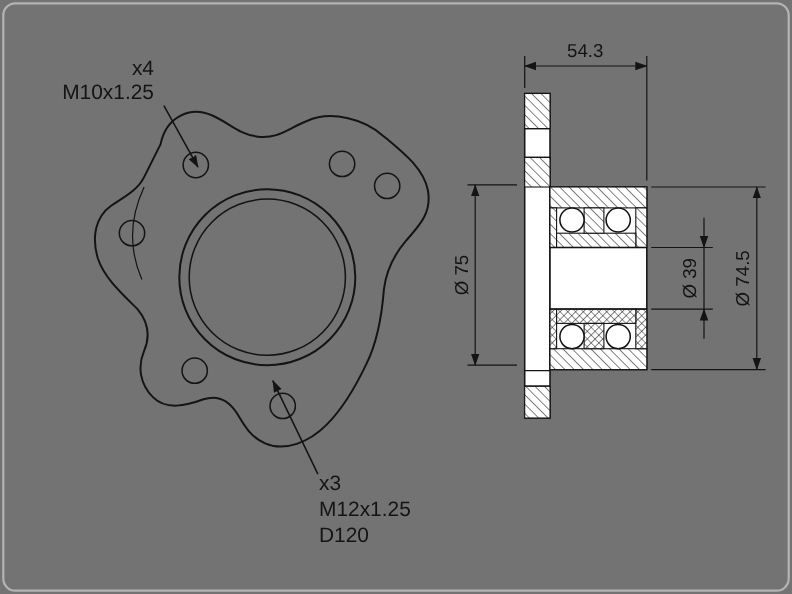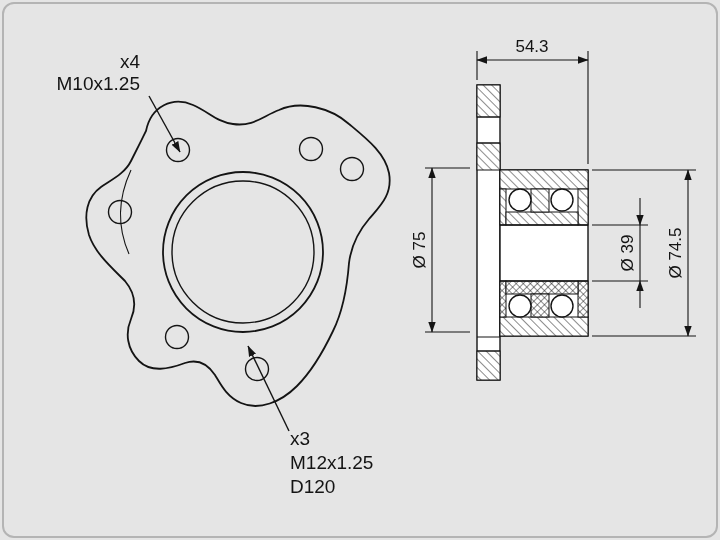--- a/index.html
+++ b/index.html
@@ -1,16 +1,16 @@
 <!DOCTYPE html>
 <html><head>
 <meta charset="utf-8">
 <style>
   html,body{margin:0;padding:0;background:#ffffff;}
-  .canvas{position:relative;width:720px;height:540px;background:#e5e5e5;overflow:hidden;}
+  .canvas{position:relative;width:720px;height:540px;background:#737373;overflow:hidden;}
   .frame{position:absolute;inset:2px;border:2px solid #b4b4b4;border-radius:12px;pointer-events:none;}
   svg{position:absolute;left:0;top:0;}
   text{font-family:"Liberation Sans", sans-serif;fill:#141414;}
   .ann{font-size:19px;}
   .dim{font-size:17px;}
   .outline{stroke:#141414;stroke-width:1.8;fill:none;}
   .thin{stroke:#141414;stroke-width:1.1;fill:none;}
   .med{stroke:#141414;stroke-width:1.4;fill:none;}
   .hatchr{stroke:#141414;stroke-width:1;}
   .white{fill:#ffffff;}

